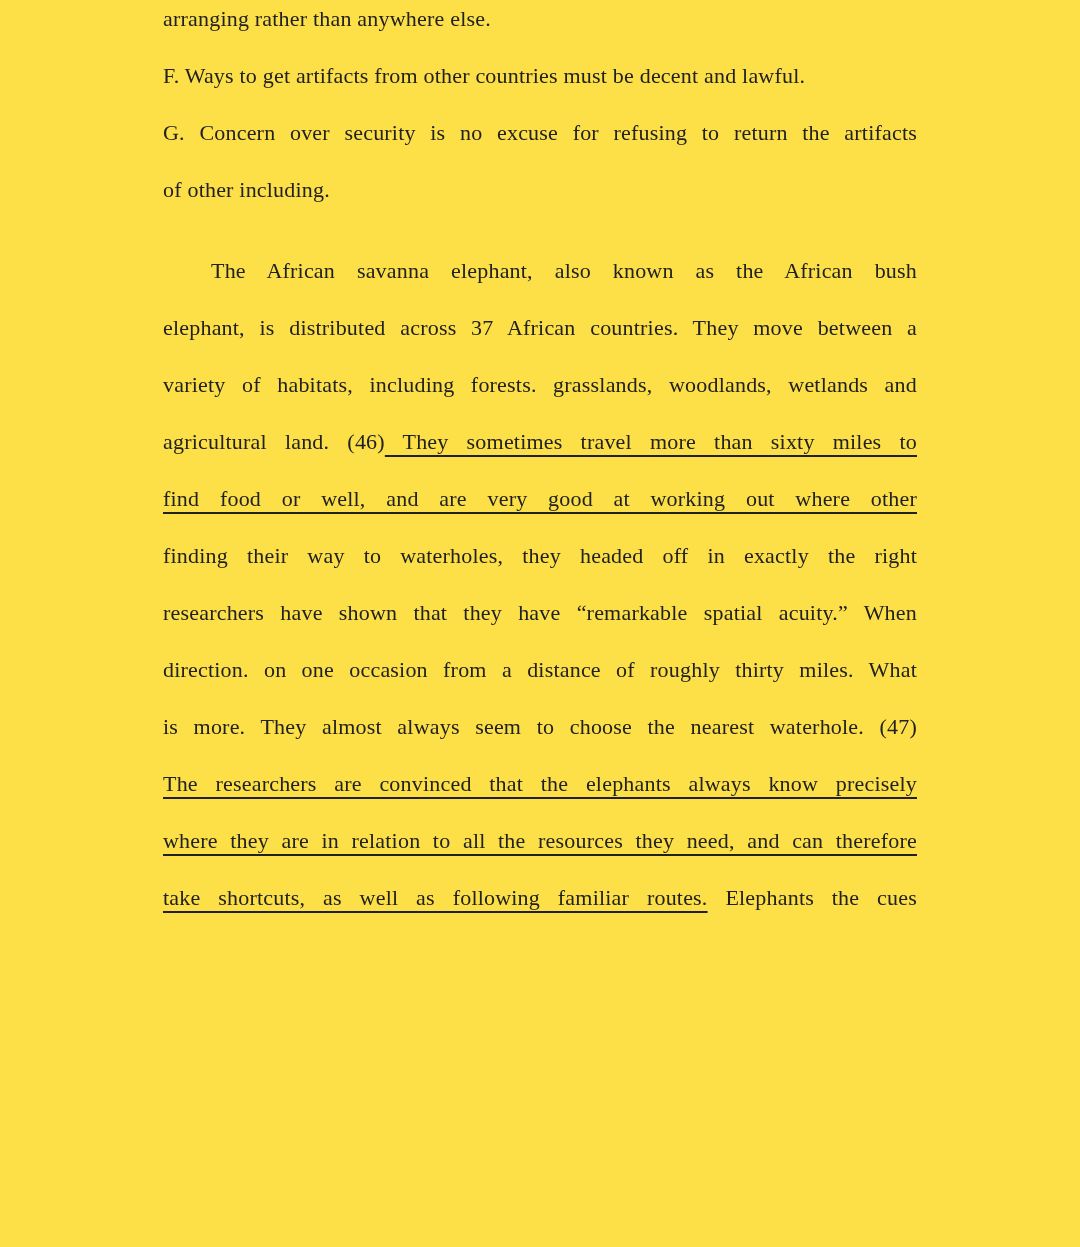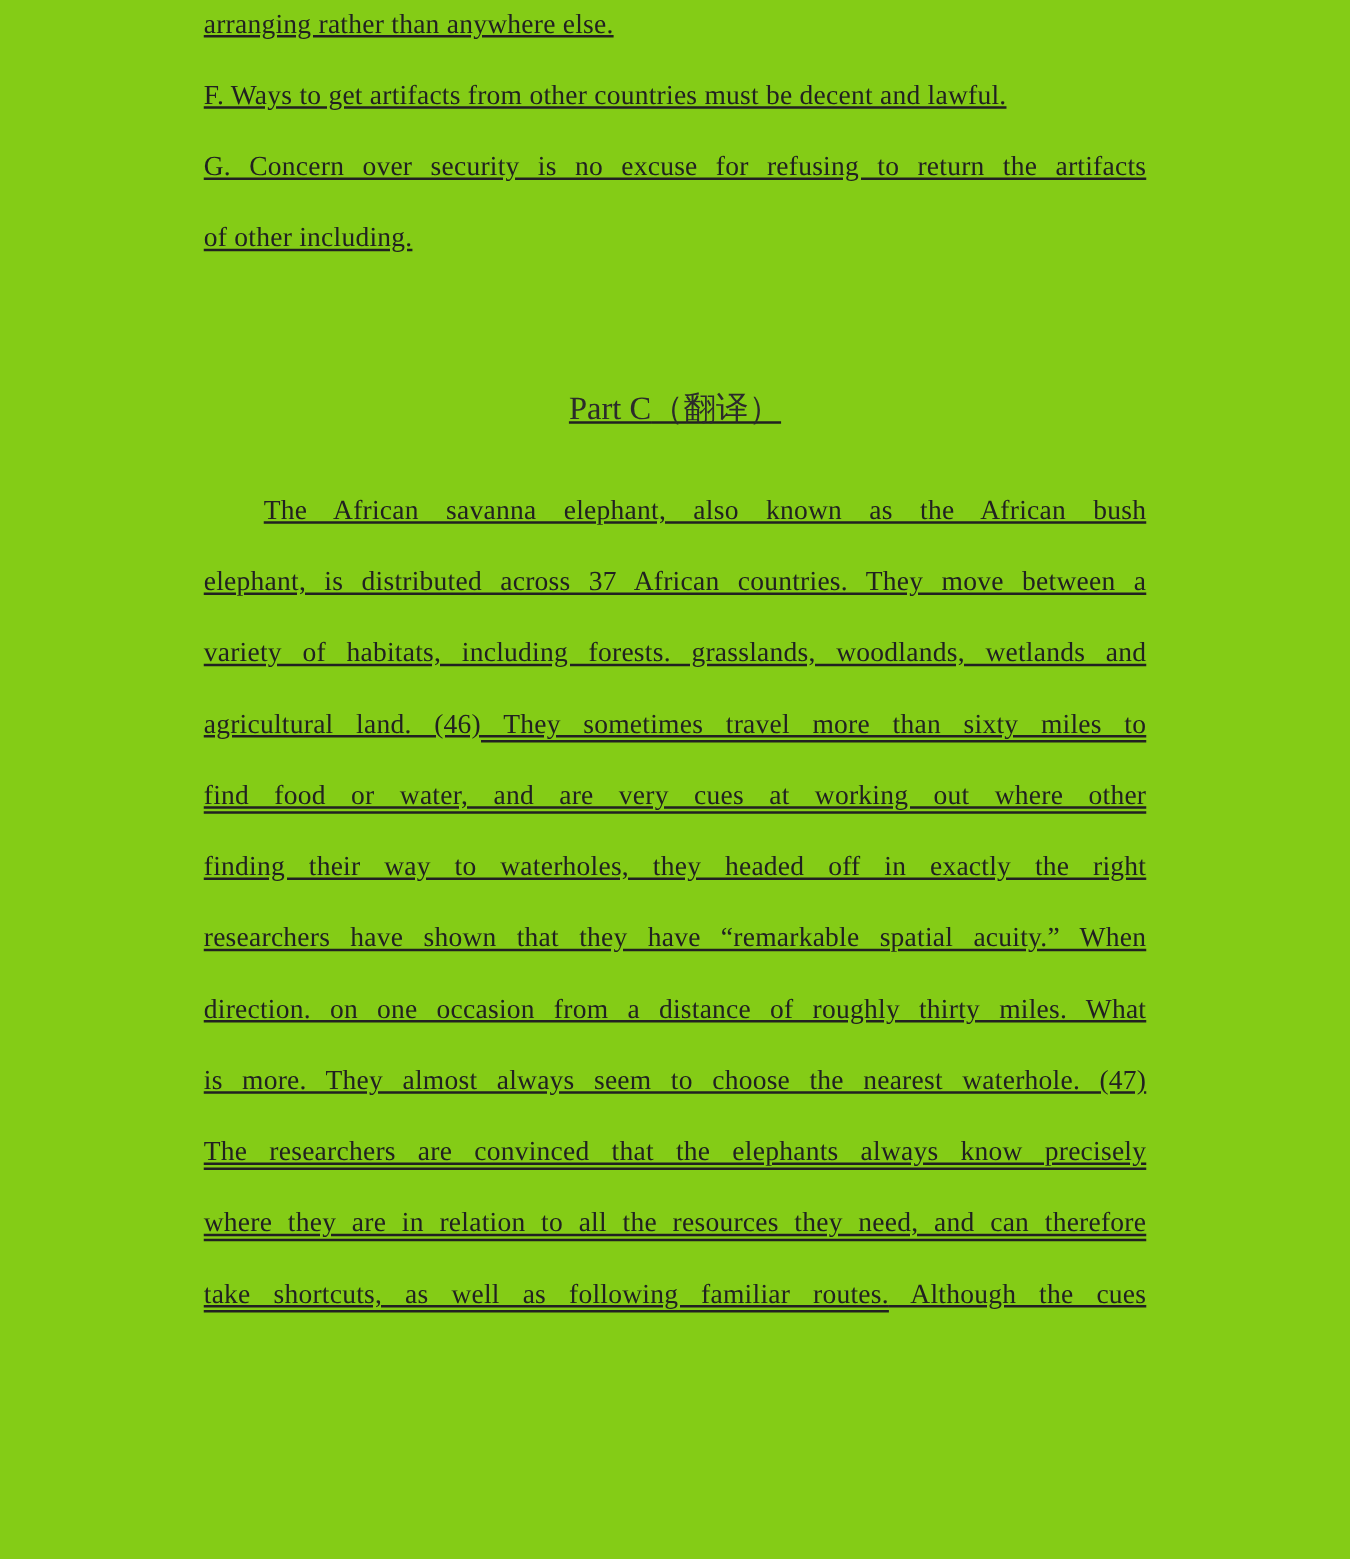--- a/index.html
+++ b/index.html
@@ -4,27 +4,26 @@
 <style>
   html, body {
     margin: 0;
     padding: 0;
     background: #ffffff;
   }
   .page {
     position: relative;
     width: 1080px;
     height: 1247px;
-    background: #84cc16;
+    background: #fde047;
     overflow: hidden;
     box-sizing: border-box;
     padding: 0 163px;
     font-family: "Liberation Serif", "DejaVu Serif", serif;
     color: #212121;
-    text-decoration: underline;
   }
   .top-section {
     margin-top: -10px;
   }
   .line {
     height: 57px;
     line-height: 57px;
     font-size: 22px;
     white-space: nowrap;
     letter-spacing: 0.2px;
@@ -59,35 +58,32 @@
 <body>
 
 <div class="page">
   <div class="top-section" id="top-lines">
       <div class="line"><span class="seg">arranging rather than anywhere else.</span></div>
       <div class="line"><span class="seg">F. Ways to get artifacts from other countries must be decent and lawful.</span></div>
       <div class="line justify"><span class="seg">G. Concern over security is no excuse for refusing to return the artifacts</span></div>
       <div class="line"><span class="seg">of other including.</span></div>
     </div>
 
-  <div class="heading-line">
-    <span>Part C</span><span>（翻译）</span>
-  </div>
 
   <div id="passage">
       <div class="paragraph-1">
       </div>
       <div class="paragraph-2">
         <div class="line justify" style="text-indent: 48px;"><span class="seg">The African savanna elephant, also known as the African bush</span></div>
         <div class="line justify"><span class="seg">elephant, is distributed across 37 African countries. They move between a</span></div>
         <div class="line justify"><span class="seg">variety of habitats, including forests. grasslands, woodlands, wetlands and</span></div>
         <div class="line justify"><span class="seg">agricultural land. (46)</span><span class="seg underline"> They sometimes travel more than sixty miles to</span></div>
-        <div class="line justify"><span class="seg underline">find food or water, and are very cues at working out where other</span></div>
+        <div class="line justify"><span class="seg underline">find food or well, and are very good at working out where other</span></div>
         <div class="line justify"><span class="seg">finding their way to waterholes, they headed off in exactly the right</span></div>
         <div class="line justify"><span class="seg">researchers have shown that they have “remarkable spatial acuity.” When</span></div>
         <div class="line justify"><span class="seg">direction. on one occasion from a distance of roughly thirty miles. What</span></div>
         <div class="line justify"><span class="seg">is more. They almost always seem to choose the nearest waterhole. (47)</span></div>
         <div class="line justify"><span class="seg underline">The researchers are convinced that the elephants always know precisely</span></div>
         <div class="line justify"><span class="seg underline">where they are in relation to all the resources they need, and can therefore</span></div>
-        <div class="line justify"><span class="seg underline">take shortcuts, as well as following familiar routes.</span><span class="seg"> Although the cues</span></div>
+        <div class="line justify"><span class="seg underline">take shortcuts, as well as following familiar routes.</span><span class="seg"> Elephants the cues</span></div>
       </div>
     </div>
 </div>
 
 </body></html>

